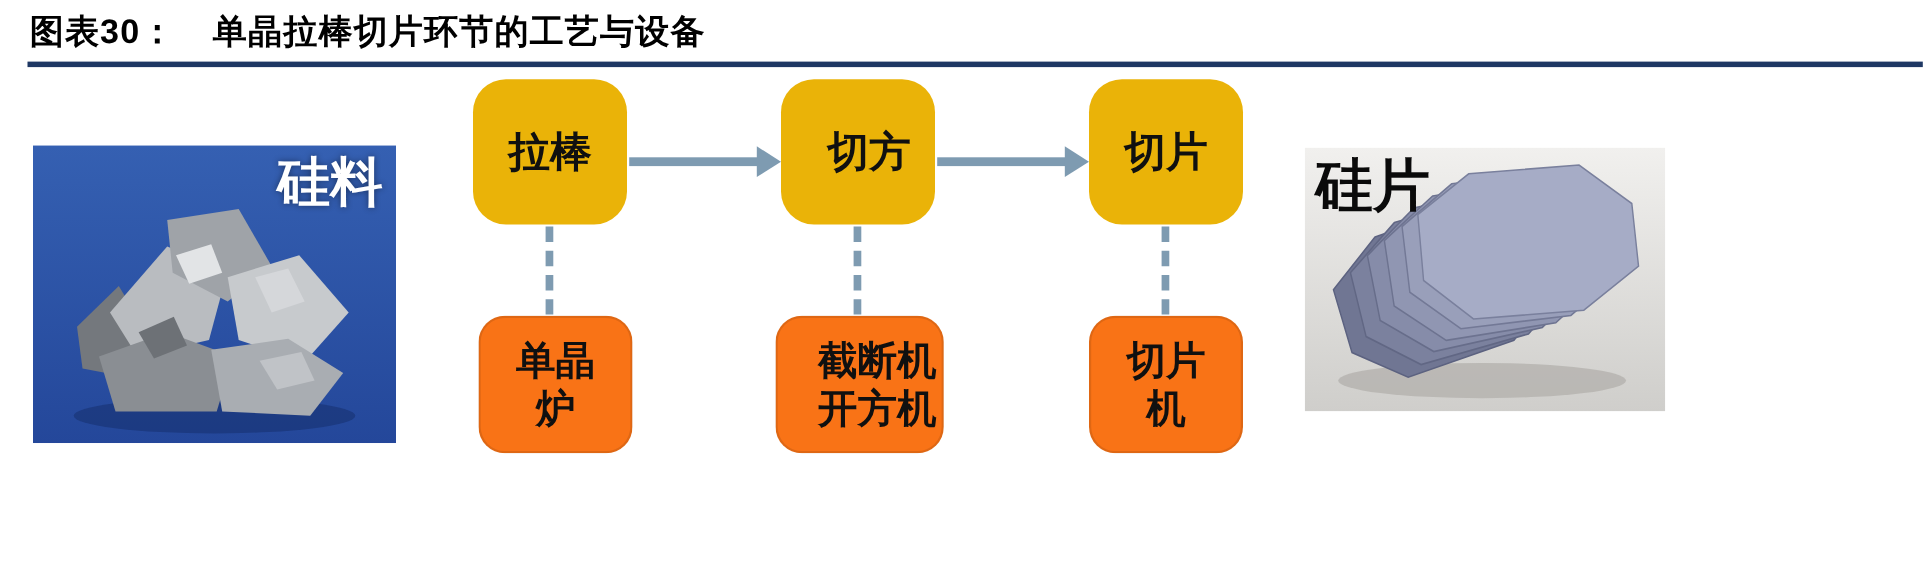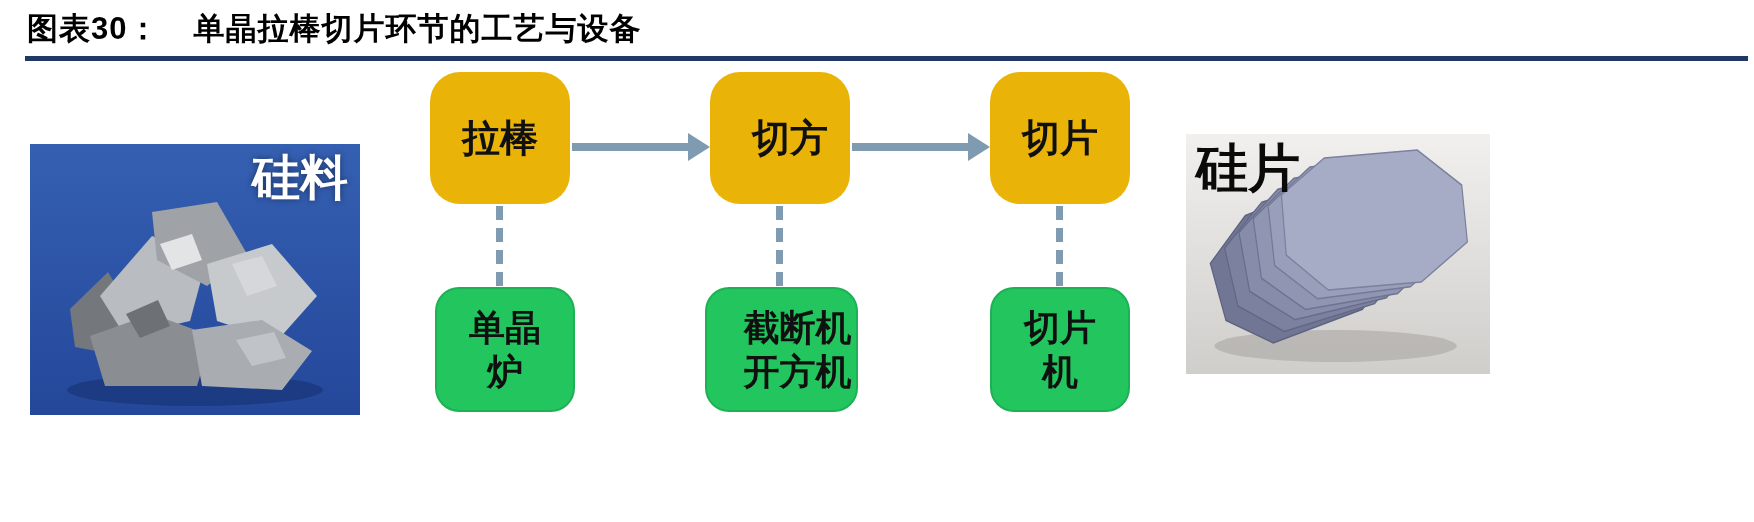--- a/index.html
+++ b/index.html
@@ -55,34 +55,34 @@
     position: absolute; top: 206px; height: 80px; width: 0;
     border-left: 7px dashed #7E9BB1;
   }
   .dash-1 { left: 496px; }
   .dash-2 { left: 776px; }
   .dash-3 { left: 1056px; }
 
   
   .equip-box {
     position: absolute; top: 287px; height: 125px;
-    background: #22c55e; border: 2px solid rgba(0,0,0,0.10); border-radius: 24px;
+    background: #f97316; border: 2px solid rgba(0,0,0,0.10); border-radius: 24px;
     display: flex; flex-direction: column; align-items: center; justify-content: center;
     font-size: 36px; font-weight: bold; color: #101010; line-height: 1.22;
     text-align: center;
   }
   .equip-1 { left: 435px; width: 140px; }
   .equip-2 { left: 705px; width: 153px; padding-left: 32px; }
   .equip-3 { left: 990px; width: 140px; }
 
   
   .photo { position: absolute; overflow: hidden; }
   .photo svg { display: block; width: 100%; height: 100%; }
-  .photo-left { left: 30px; top: 144px; width: 330px; height: 271px; }
-  .photo-right { left: 1186px; top: 134px; width: 304px; height: 240px; text-align: right; }
+  .photo-left { left: 30px; top: 132px; width: 330px; height: 271px; }
+  .photo-right { left: 1186px; top: 134px; width: 328px; height: 240px; text-align: right; }
   .photo-caption {
     position: absolute; font-weight: bold; white-space: nowrap;
   }
   .caption-left {
     top: 2px; right: 12px; font-size: 48px; color: #ffffff;
     text-shadow: 0 0 6px rgba(0,0,0,0.45);
   }
   .caption-right {
     top: 0px; left: 10px; font-size: 52px; color: #0a0a0a;
   }

